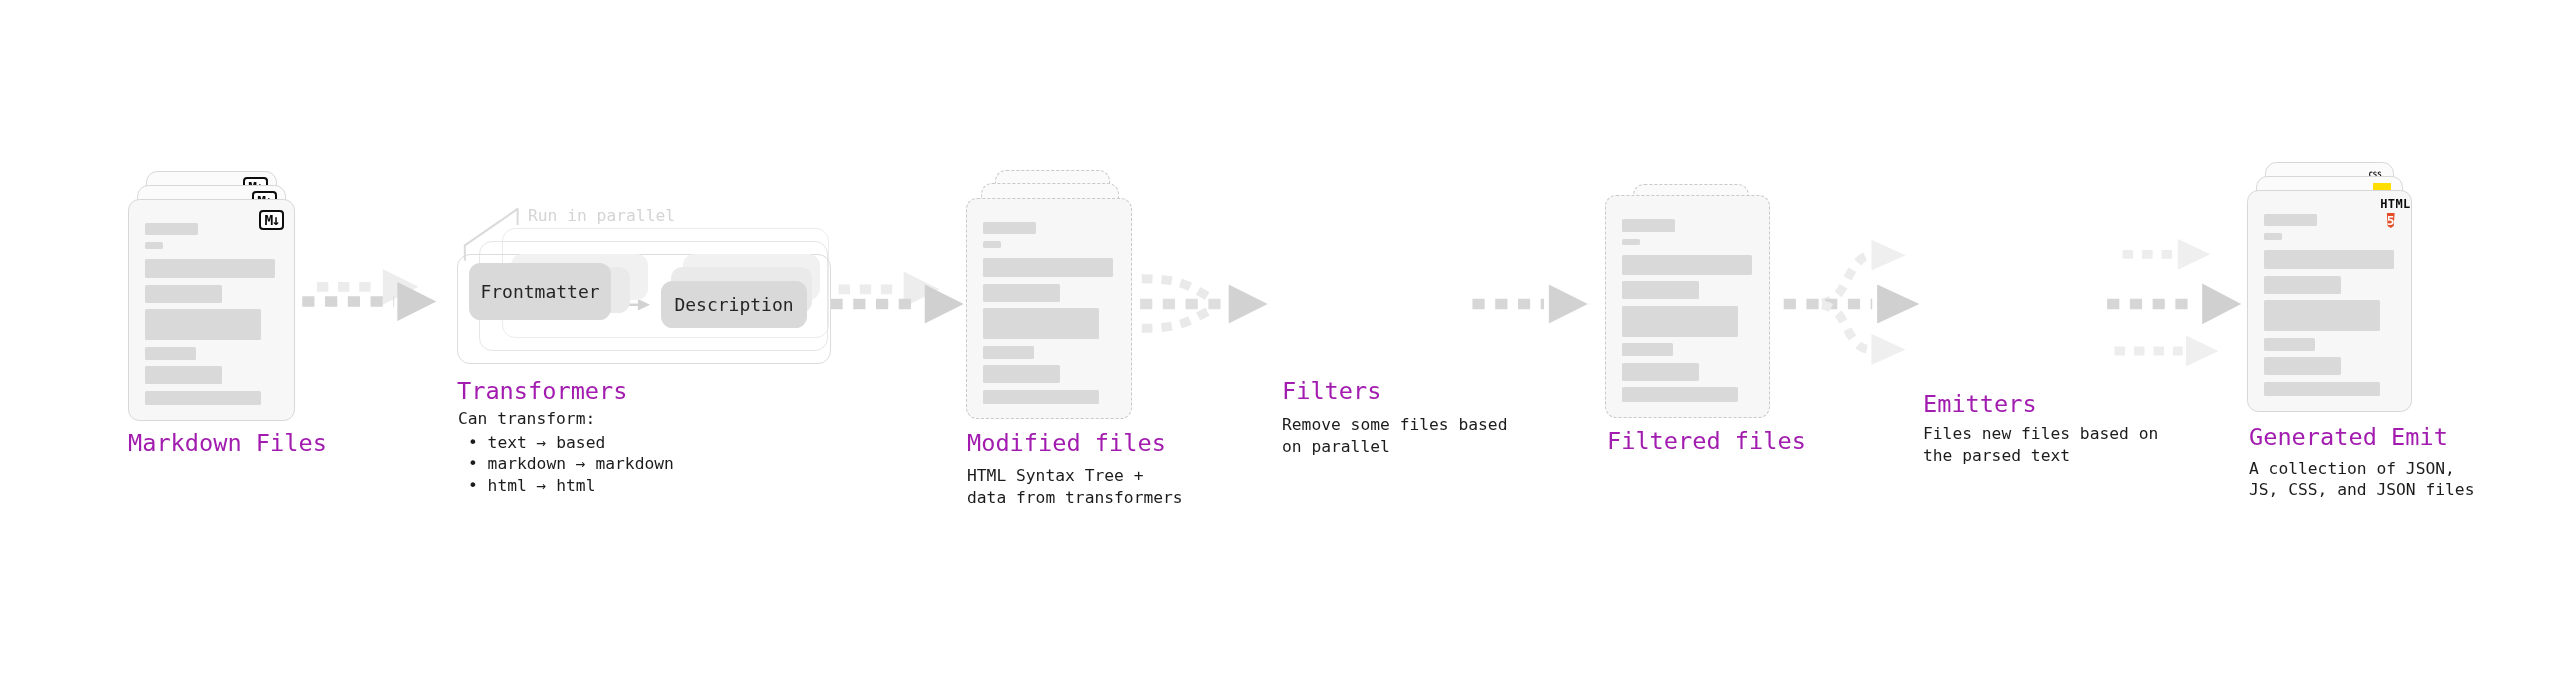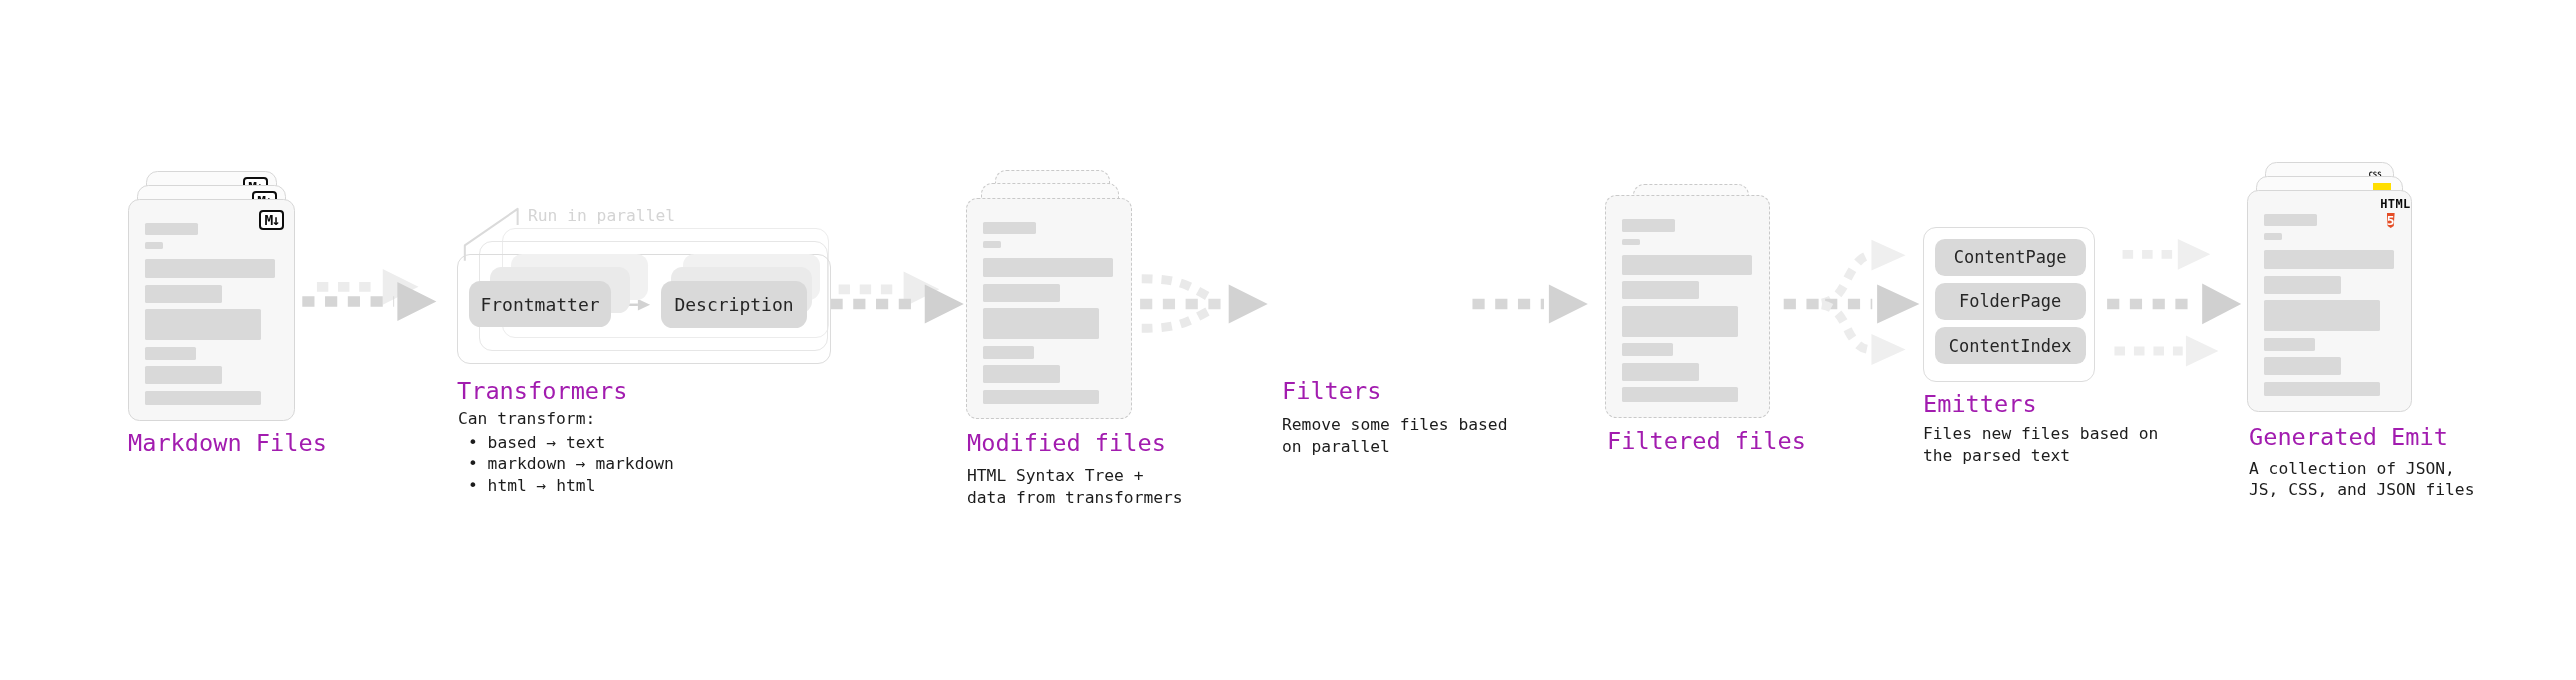--- a/index.html
+++ b/index.html
@@ -169,26 +169,26 @@
 
   <div class="note" style="left:528px;top:206px">Run in parallel</div>
   <div class="groupbox tf-layer2"></div>
   <div class="groupbox tf-layer1"></div>
   <div class="groupbox tf-front"></div>
 
   <div class="pill ghost2" style="left:511px;top:254px;width:137px;height:46px"></div>
   <div class="pill ghost2" style="left:683px;top:254px;width:137px;height:46px"></div>
   <div class="pill ghost1" style="left:490px;top:267px;width:140px;height:46px"></div>
   <div class="pill ghost1" style="left:671px;top:267px;width:141px;height:46px"></div>
-  <div class="pill" style="left:469px;top:281px;width:142px;height:46px">Frontmatter</div>
+  <div class="pill" style="left:469px;top:263px;width:142px;height:57px">Frontmatter</div>
   <div class="pill" style="left:661px;top:281px;width:146px;height:47px">Description</div>
 
   <div class="label" style="left:457px;top:377px">Transformers</div>
   <div class="body-text" style="left:458px;top:408px">Can transform:</div>
-  <div class="body-text" style="left:468px;top:432px">• based → text</div>
+  <div class="body-text" style="left:468px;top:432px">• text → based</div>
   <div class="body-text" style="left:468px;top:453px">• markdown → markdown</div>
   <div class="body-text" style="left:468px;top:475px">• html → html</div>
 
   <div class="stack" style="left:966px;top:170px;width:166px;height:249px">
     <div class="layer dashed backcard mod-back2"></div>
     <div class="layer dashed backcard mod-back1"></div>
     <div class="layer dashed mod-front">
       <div class="bars">
         <div class="bar"></div>
           <div class="bar"></div>
@@ -219,27 +219,20 @@
           <div class="bar"></div>
         <div class="bar"></div>
           <div class="bar"></div>
           <div class="bar"></div>
           <div class="bar"></div>
       </div>
     </div>
   </div>
   <div class="label" style="left:1607px;top:427px">Filtered files</div>
 
-  <div class="groupbox emitters-box">
-    <div class="emitters-inner">
-      <div class="pill emit-pill">ContentPage</div>
-      <div class="pill emit-pill">FolderPage</div>
-      <div class="pill emit-pill">ContentIndex</div>
-    </div>
-  </div>
   <div class="label" style="left:1923px;top:390px">Emitters</div>
   <div class="body-text" style="left:1923px;top:423px">Files new files based on</div>
   <div class="body-text" style="left:1923px;top:445px">the parsed text</div>
 
   <div class="stack" style="left:2247px;top:162px;width:165px;height:246px">
     <div class="layer solid backcard md-back2">
       <span class="css-badge">
         <span class="css-word">CSS</span>
         <span class="css-bar"></span>
       </span>

